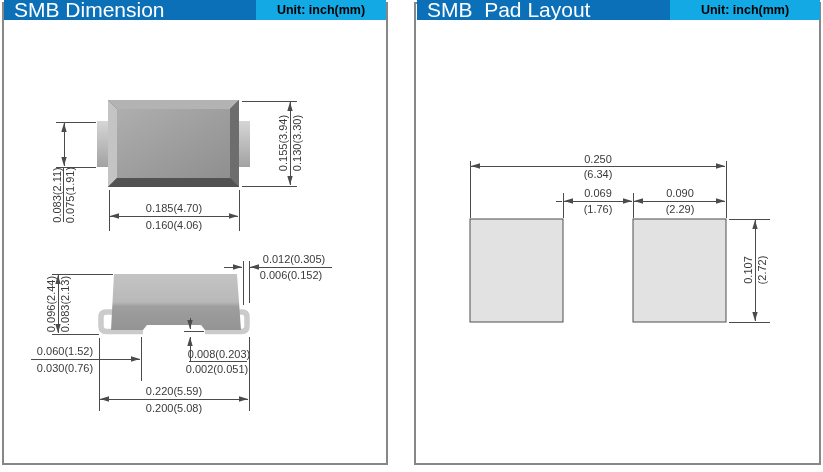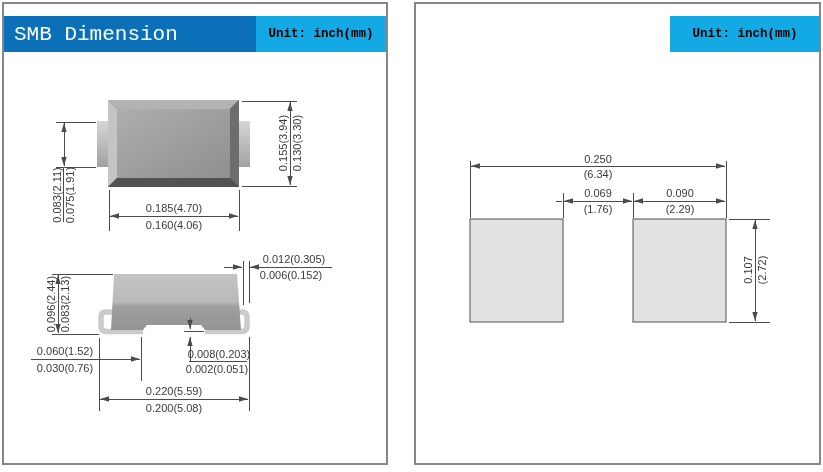--- a/index.html
+++ b/index.html
@@ -1,41 +1,42 @@
 <!DOCTYPE html>
 <html><head>
 <meta charset="utf-8">
 <style>
   html,body{margin:0;padding:0;}
   .page{position:relative;width:823px;height:472px;background:#ffffff;overflow:hidden;
         font-family:"Liberation Sans",sans-serif;}
   .panel{position:absolute;top:2px;height:459px;background:#fff;border:2px solid #878787;}
   .panel-left{left:2px;width:382px;}
   .panel-right{left:414px;width:403px;}
-  .hdr{position:absolute;top:16px;height:36px;display:flex;align-items:center;font-family:Liberation Mono, monospace;}
+  .hdr{position:absolute;top:0;height:20px;display:flex;align-items:center;}
   .hdr-dark{background:#0b70b7;color:#ffffff;font-size:21px;padding-left:10px;white-space:pre;}
   .hdr-unit{background:#12a9e4;color:#000000;font-size:12.5px;font-weight:bold;justify-content:center;white-space:pre;}
   .hdr-dark-left{left:4px;width:247px;}
   .hdr-unit-left{left:256px;width:130px;}
   .hdr-dark-right{left:417px;width:248px;}
   .hdr-unit-right{left:670px;width:150px;}
   svg.overlay{position:absolute;left:0;top:0;}
   svg text{font-family:"Liberation Sans",sans-serif;font-size:11px;fill:#3a3a3a;}
   line.dl{stroke:#4b4b4b;stroke-width:1;shape-rendering:crispEdges;}
 </style>
 </head>
 <body>
 
 <div class="page">
 
   <div class="panel panel-left"></div>
   <div class="panel panel-right"></div>
 
   <div class="hdr hdr-dark hdr-dark-left">SMB Dimension</div>
   <div class="hdr hdr-unit hdr-unit-left">Unit: inch(mm)</div>
+  <div class="hdr hdr-dark hdr-dark-right">SMB  Pad Layout</div>
   <div class="hdr hdr-unit hdr-unit-right">Unit: inch(mm)</div>
 
   <svg class="overlay" width="823" height="472" viewBox="0 0 823 472">
     <defs>
       <marker id="arr" markerUnits="userSpaceOnUse" markerWidth="10" markerHeight="7" refX="9.5" refY="3" orient="auto-start-reverse">
         <path d="M0.5,0.3 L9.5,3 L0.5,5.7 Z" fill="#4b4b4b"></path>
       </marker>
       <linearGradient id="tabGrad" x1="0" y1="0" x2="0" y2="1">
         <stop offset="0" stop-color="#d6d6d6"></stop>
           <stop offset="1" stop-color="#a2a2a2"></stop>

